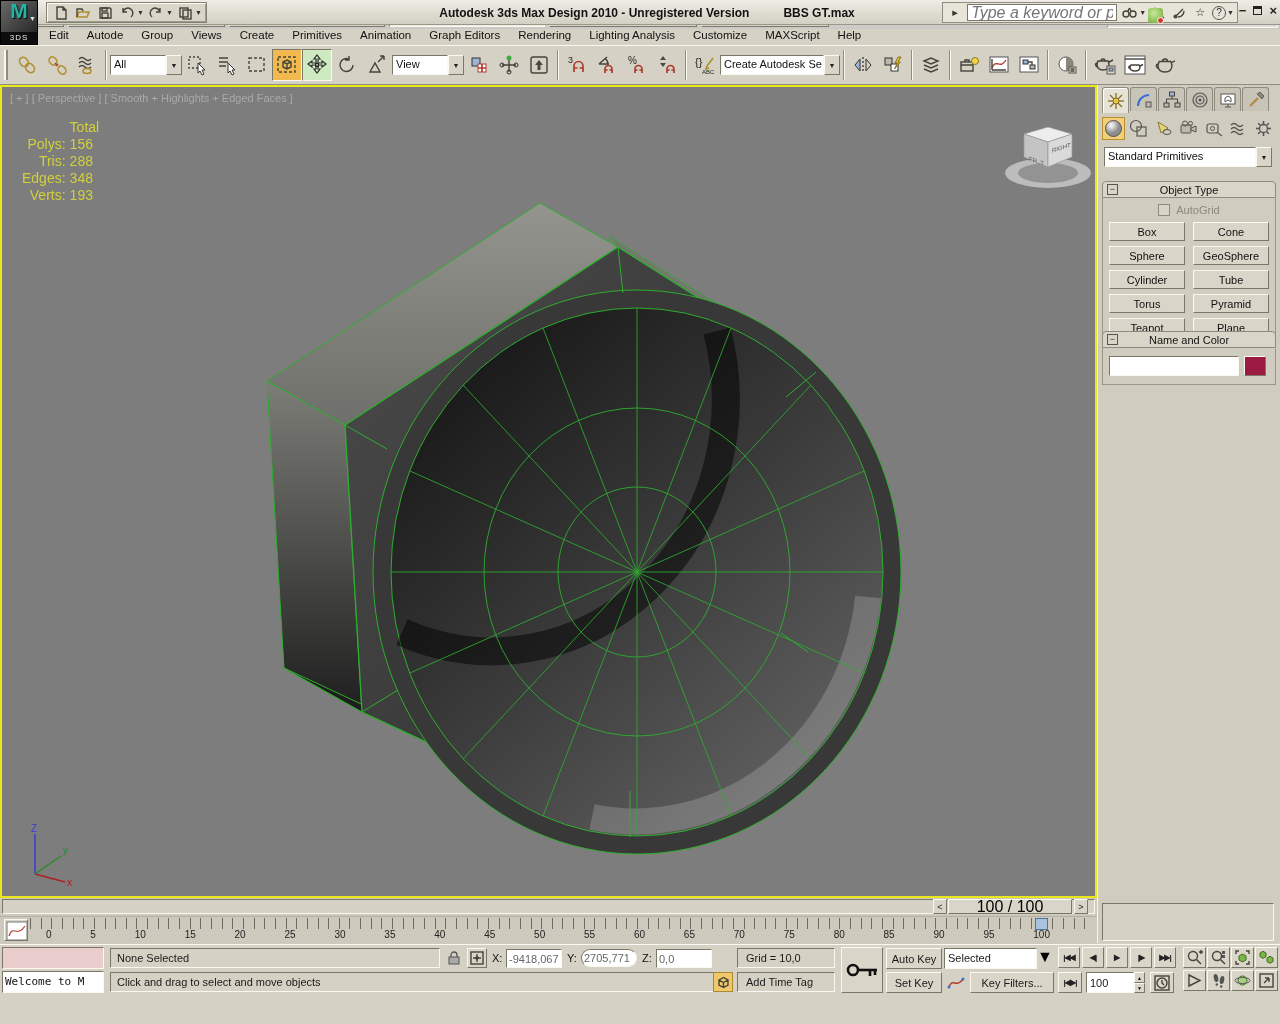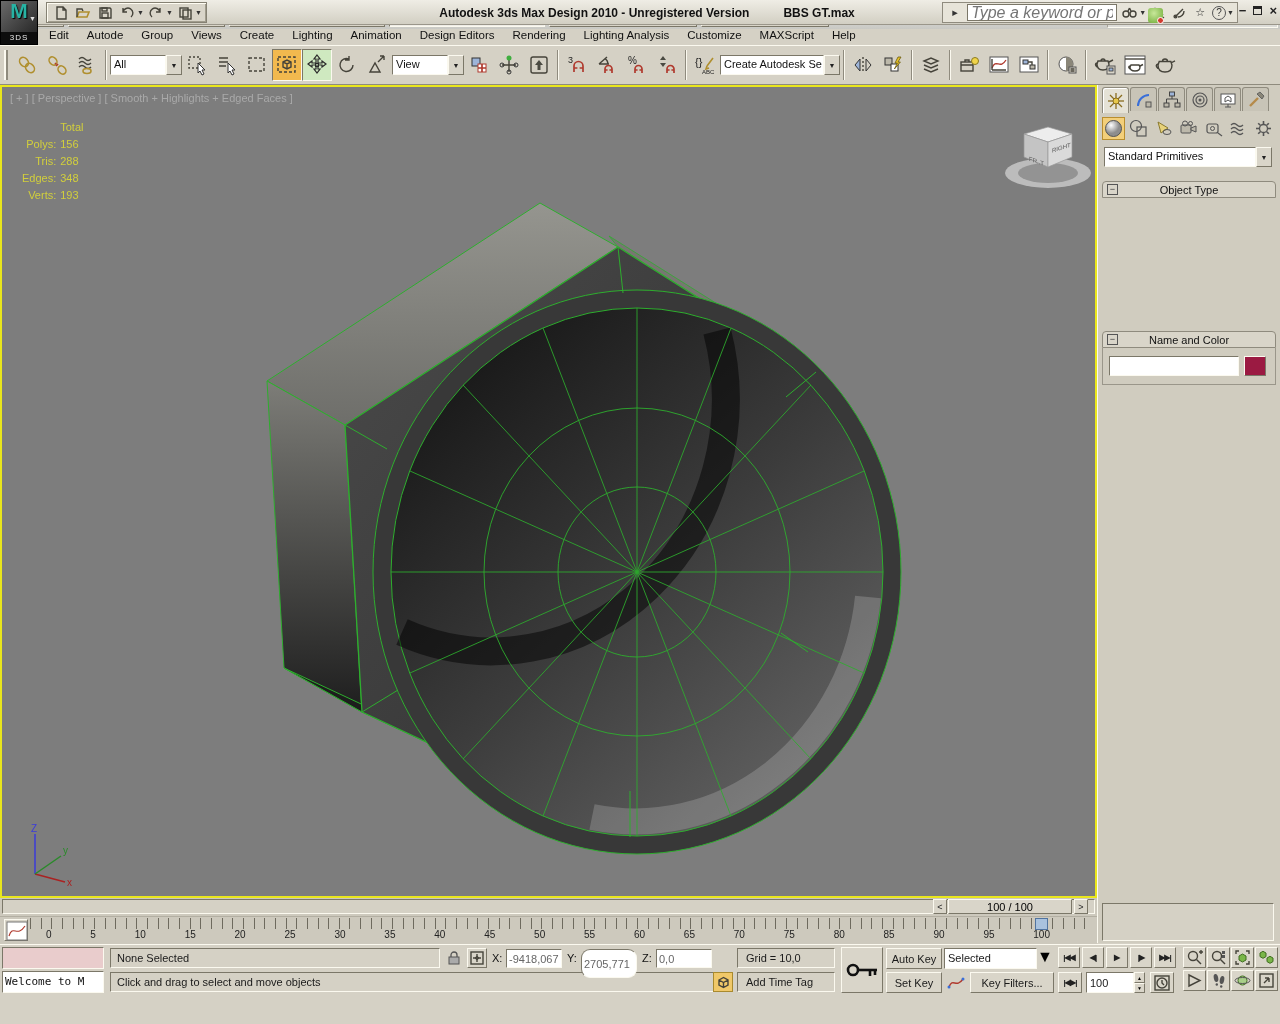--- a/index.html
+++ b/index.html
@@ -44,40 +44,40 @@
   .combo .cval{height:20px;background:#fff;border:1px solid;border-color:#7b7768 #fbf9ef #fbf9ef #7b7768;font-size:11px;color:#111;padding:2px 3px 0;white-space:nowrap;overflow:hidden;}
   .combo .cbtn{width:16px;height:20px;background:#d9d5c9;border:1px solid;border-color:#fbf9ef #7b7768 #7b7768 #fbf9ef;font-size:7px;color:#222;display:flex;align-items:center;justify-content:center;}
   .tico{display:block;}
   .tico .ln{stroke:#45433a;stroke-width:1.4;fill:none;}
   .tico .gd{stroke:#b08f2e;stroke-width:1.6;fill:none;}
   .tico .rd{stroke:#b03a2e;stroke-width:1.7;fill:none;}
   
   #viewport{left:0;top:85px;width:1097px;height:813px;background:#7d7d7d;border:2px solid #e9e61c;}
   #vplabel{left:8px;top:5px;font-size:11px;color:#a9a9a9;}
   #vpstats{left:18px;top:32px;font-size:11px;color:#d2cf3c;line-height:16px;}
-  #vpstats table{border-collapse:collapse;font-size:11px;color:#d2cf3c;}
+  #vpstats table{border-collapse:collapse;font-size:14px;color:#d2cf3c;}
   #vpstats td{padding:0 2px 1px 2px;}
   #vpstats .k{text-align:right;}
   
   #cmdpanel{left:1097px;top:85px;width:183px;height:858px;background:#d0ccbf;border-left:1px solid #fbf9ef;}
   .tabrow{left:4px;top:2px;height:26px;display:flex;gap:1px;}
   .ctab{width:27px;height:24px;display:flex;align-items:center;justify-content:center;border:1px solid #8f8b7e;border-bottom:none;background:#c8c4b7;border-radius:3px 3px 0 0;}
   .ctab.active{background:#e5e2d6;height:26px;box-shadow:inset 1px 1px 0 #fff;}
   .subrow{left:4px;top:30px;height:26px;display:flex;gap:2px;align-items:center;}
   .sicon{width:23px;height:23px;display:flex;align-items:center;justify-content:center;}
   .sicon.active{background:#f3cf7a;border:1px solid #b98e2f;}
   .rollhdr{height:17px;background:#d9d5c9;border:1px solid #8f8b7e;border-radius:4px 4px 0 0;display:flex;align-items:center;font-size:11px;color:#111;position:relative;}
   .rollhdr .minus{width:11px;height:11px;border:1px solid #555;font-size:9px;line-height:9px;text-align:center;margin:0 4px;color:#333;background:#d9d5c9;}
   .rollhdr .rtitle{position:absolute;left:0;right:0;text-align:center;}
   .rollbody{border:1px solid #9a968a;border-top:none;background:#d0ccbf;}
   .obtn{width:76px;height:19px;background:#d9d5c9;border:1px solid;border-color:#fbf9ef #7b7768 #7b7768 #fbf9ef;font-size:11px;color:#111;display:flex;align-items:center;justify-content:center;}
   
   #timeslider{left:0;top:898px;width:1097px;height:18px;background:#cdc9bd;}
   #tstrack{left:2px;top:1px;width:1093px;height:15px;}
-  #tshandle{left:948px;top:1px;width:124px;height:15px;font-size:11px;display:flex;align-items:center;justify-content:center;}
+  #tshandle{left:948px;top:1px;width:124px;height:15px;font-size:16px;display:flex;align-items:center;justify-content:center;}
   .tsarrow{top:1px;width:14px;height:15px;font-size:9px;display:flex;align-items:center;justify-content:center;color:#222;}
   #trackbar{left:0;top:916px;width:1097px;height:28px;background:#cdc9bd;border-top:1px solid #b3afa2;}
   #ticks{left:30px;width:1060px;top:1px;height:11px;background:repeating-linear-gradient(90deg,#6e6a5e 0,#6e6a5e 1px,transparent 1px,transparent 10.65px);}
   #ticklabels{left:46px;width:1004px;top:12px;display:flex;justify-content:space-between;font-size:10px;color:#222;}
   #tbhandle{left:1035px;top:1px;width:13px;height:12px;background:#a9c2de;border:1px solid #51749f;}
   
   #statusbar{left:0;top:944px;width:1280px;height:51px;background:#d5d1c5;border-top:1px solid #fbf9ef;}
   .slabel{font-size:11px;color:#111;}
   .sval{font-size:11px;color:#666;}
   .pbtn{width:22px;height:21px;font-size:8px;font-weight:bold;color:#222;letter-spacing:-1px;}
@@ -178,23 +178,23 @@
     <div class="dd">▼</div>
     <div class="bar">3DS</div>
   </div>
 
   <div id="menubar" class="abs">
     <span class="mitem">Edit</span>
     <span class="mitem">Autode</span>
     <span class="mitem">Group</span>
     <span class="mitem">Views</span>
     <span class="mitem">Create</span>
-    <span class="mitem">Lighting</span>
+    <span class="mitem">Primitives</span>
     <span class="mitem">Animation</span>
-    <span class="mitem">Design Editors</span>
+    <span class="mitem">Graph Editors</span>
     <span class="mitem">Rendering</span>
     <span class="mitem">Lighting Analysis</span>
     <span class="mitem">Customize</span>
     <span class="mitem">MAXScript</span>
     <span class="mitem">Help</span>
   </div>
 
   <div id="toolbar" class="abs">
     <div class="grip"></div>
     <div class="tb">
@@ -624,20 +624,38 @@
     <div class="combo abs" style="left:6px;top:62px">
       <span class="cval" style="width:152px">Standard Primitives</span>
       <span class="cbtn">▼</span>
     </div>
 
     <div class="abs" style="left:4px;top:96px;width:174px">
       <div class="rollhdr">
         <span class="minus">−</span>
         <span class="rtitle">Object Type</span>
       </div>
+      <div class="rollbody" style="padding:6px 6px 8px">
+        <div class="lft" style="justify-content:center;gap:6px;margin-bottom:6px">
+          <span style="width:12px;height:12px;border:1px solid #8f8b7e;background:#d9d5c9"></span>
+          <span style="font-size:11px;color:#8c887b">AutoGrid</span>
+        </div>
+        <div style="display:grid;grid-template-columns:76px 76px;gap:5px 8px;justify-content:center">
+          <div class="obtn">Box</div>
+          <div class="obtn">Cone</div>
+          <div class="obtn">Sphere</div>
+          <div class="obtn">GeoSphere</div>
+          <div class="obtn">Cylinder</div>
+          <div class="obtn">Tube</div>
+          <div class="obtn">Torus</div>
+          <div class="obtn">Pyramid</div>
+          <div class="obtn">Teapot</div>
+          <div class="obtn">Plane</div>
+        </div>
+      </div>
     </div>
 
     <div class="abs" style="left:4px;top:246px;width:174px">
       <div class="rollhdr">
         <span class="minus">−</span>
         <span class="rtitle">Name and Color</span>
       </div>
       <div class="rollbody lft" style="padding:8px 6px;gap:5px">
         <input class="field" style="width: 130px; height: 20px; font-size: 11px; padding: 0px 3px;">
         <span style="width:22px;height:20px;background:#9b1a42;border:1px solid;border-color:#fbf9ef #7b7768 #7b7768 #fbf9ef"></span>
@@ -701,21 +719,21 @@
     <div class="abs cen raised" style="left:467px;top:3px;width:20px;height:20px">
         <svg class="tico" width="16" height="16">
           <rect class="ln" x="2" y="2" width="12" height="12"></rect>
           <path class="ln" d="M8,4 v8 M4,8 h8"></path>
           <circle cx="8" cy="8" r="1.5" fill="none" stroke="#45433a"></circle>
         </svg>
       </div>
     <span class="abs slabel" style="left:492px;top:7px">X:</span>
     <input class="abs field sval" style="left: 506px; top: 4px; width: 56px; height: 19px; padding: 0px 2px;" value="-9418,067">
     <span class="abs slabel" style="left:567px;top:7px">Y:</span>
-    <input class="abs field sval" style="left: 581px; top: 4px; width: 56px; height: 29px; padding: 0px 2px; border-radius: 9px;" value="2705,771">
+    <input class="abs field sval" style="left: 581px; top: 4px; width: 56px; height: 18px; padding: 0px 2px; border-radius: 9px;" value="2705,771">
     <span class="abs slabel" style="left:642px;top:7px">Z:</span>
     <input class="abs field sval" style="left: 656px; top: 4px; width: 56px; height: 19px; padding: 0px 2px;" value="0,0">
     <div class="abs sunken txt11" style="left:737px;top:3px;width:98px;height:20px;padding:3px 8px 0">Grid = 10,0</div>
     <div class="abs cen" style="left:713px;top:27px;width:20px;height:20px;background:#f0c869;border:1px solid #a98a2e">
         <svg class="tico" width="15" height="15">
           <path class="ln" d="M3,5 l4.5,-2.5 4.5,2.5 v5 l-4.5,2.5 -4.5,-2.5 z M3,5 l4.5,2.5 4.5,-2.5 M7.5,7.5 v5"></path>
         </svg>
       </div>
     <div class="abs sunken txt11" style="left:737px;top:27px;width:98px;height:20px;padding:3px 8px 0">Add Time Tag</div>
     <div class="abs cen raised" style="left:841px;top:2px;width:42px;height:46px">

